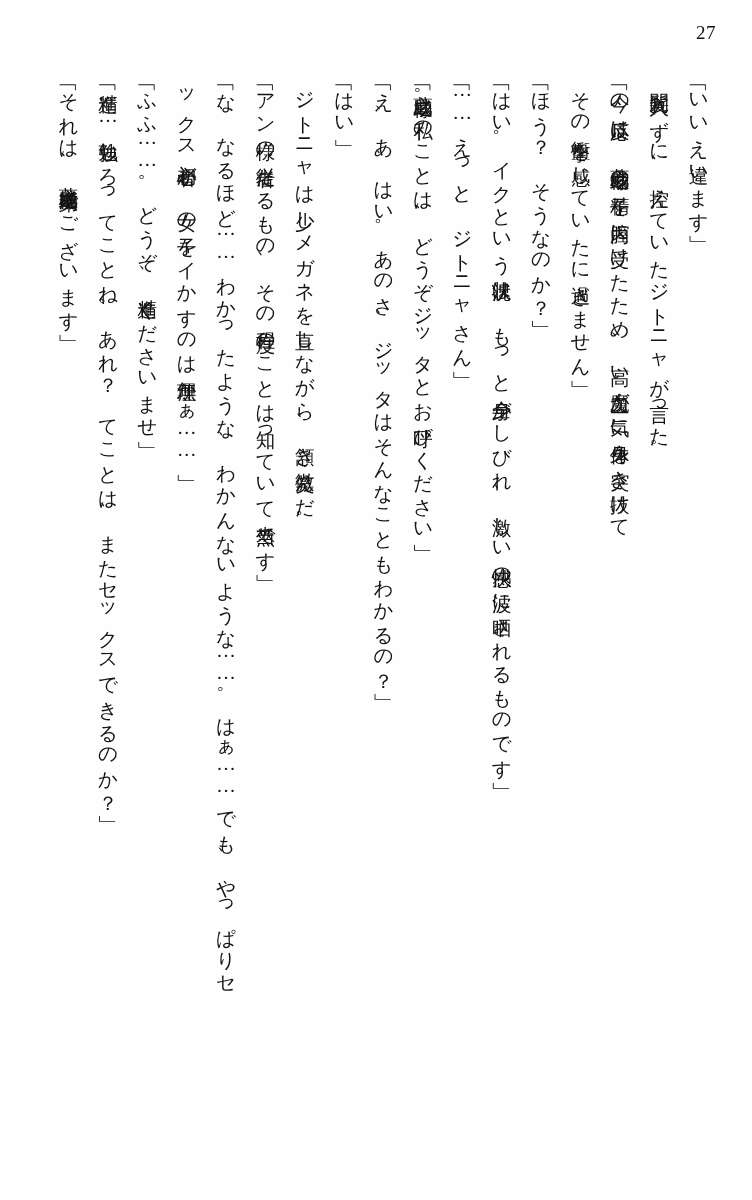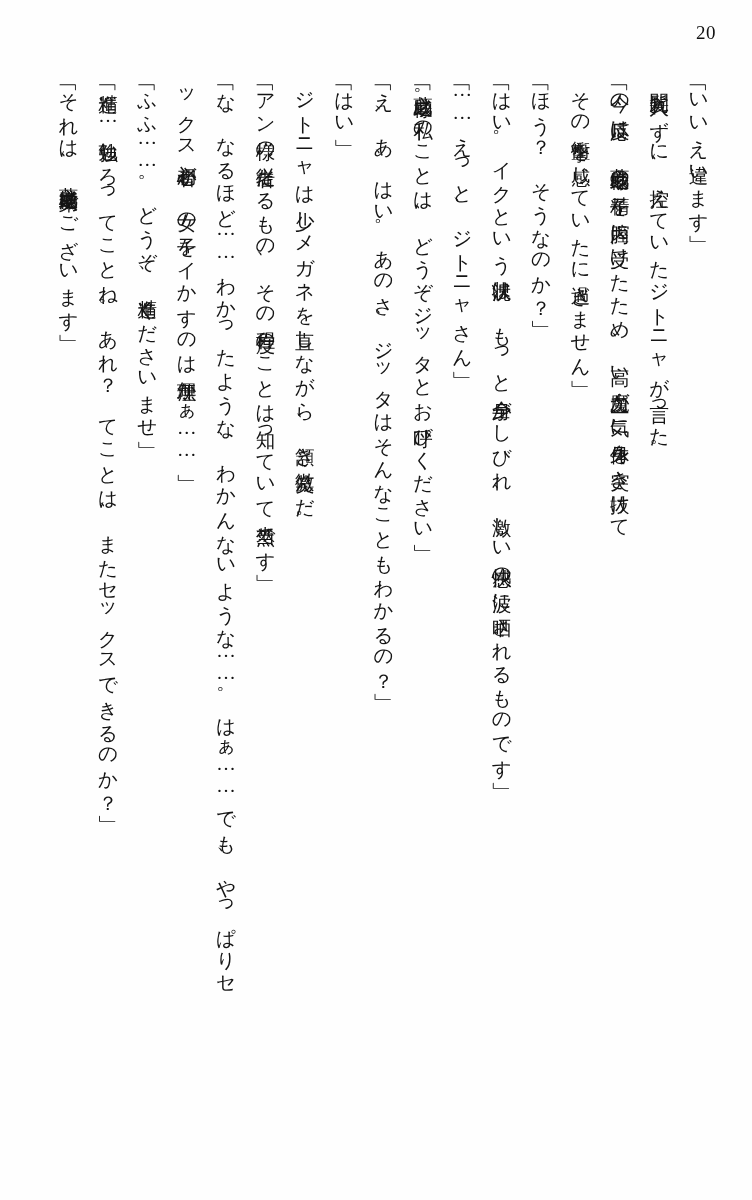--- a/index.html
+++ b/index.html
@@ -57,21 +57,21 @@
     background: #fefefe;
     pointer-events: none;
   }
 </style>
 </head>
 <body>
 
 <div id="page">
   <div id="paper-tint"></div>
 
-  <div id="page-number">20</div>
+  <div id="page-number">27</div>
 
   <div id="body-text">
     <p>「いいえ違います」</p>
     <p class="indent">間髪入れずに、控えていたジトニャが言った。</p>
     <p>「今の反応は、蔵之助様の精子を膣内に受けたため、高い魔力が一気に身体を突き抜けて</p>
     <p>その衝撃を感じていたに過ぎません」</p>
     <p>「ほう？　そうなのか？」</p>
     <p>「はい。イクという状況は、もっと全身がしびれ、激しい快感の波に晒されるものです」</p>
     <p>「……えっと、ジトニャさん」</p>
     <p>「蔵之助様。私のことは、どうぞジッタとお呼びください」</p>

